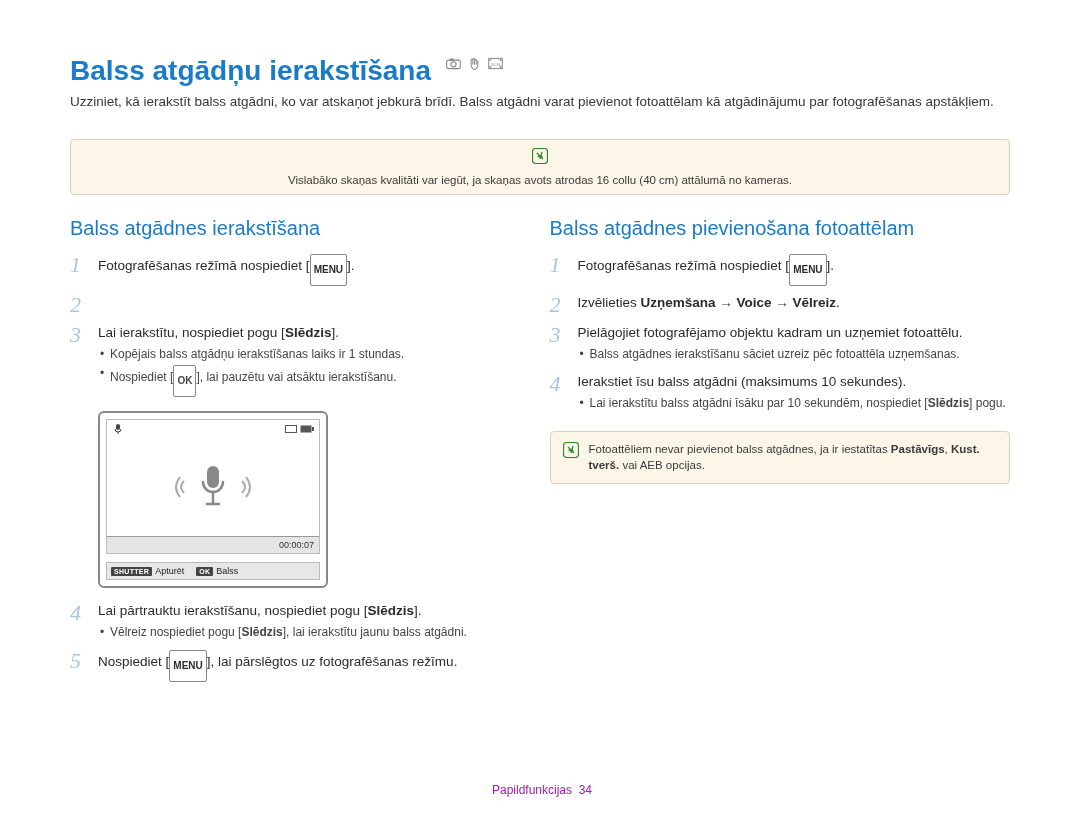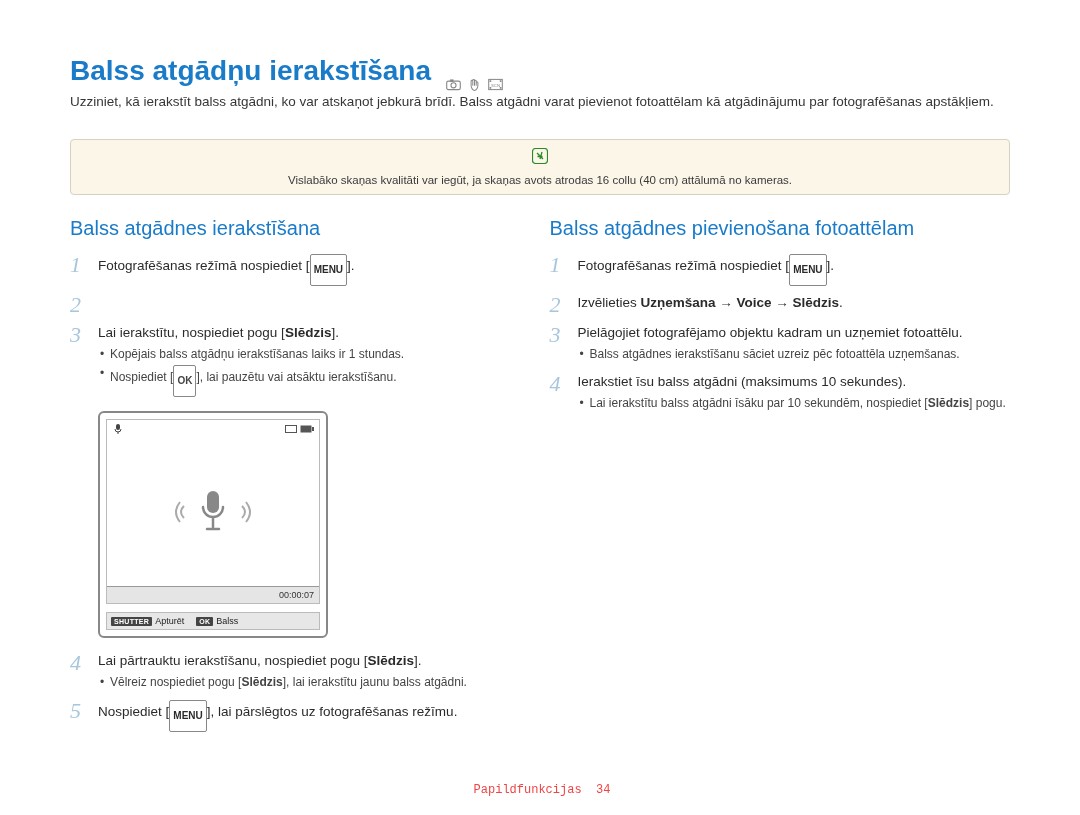--- a/index.html
+++ b/index.html
@@ -5,21 +5,21 @@
   * { box-sizing: border-box; margin: 0; padding: 0; }
   body {
     font-family: Arial, Helvetica, sans-serif;
     width: 1080px;
     height: 815px;
     background: #fff;
     color: #333;
     padding: 55px 70px 20px 70px;
     position: relative;
   }
-  .page-title-row { display: flex; align-items: flex-end; gap: 10px; }
+  .page-title-row { display: flex; align-items: flex-start; gap: 10px; }
   h1 {
     color: #1a7bc9;
     font-size: 28px;
     font-weight: bold;
     margin-bottom: 6px;
   }
   .mode-icons { display: inline-flex; gap: 4px; margin-left: 4px; }
   .mode-icons svg { width: 17px; height: 17px; }
   .intro {
     font-size: 13.5px;
@@ -99,21 +99,21 @@
     margin-bottom: 2px;
   }
   .sub-bullets li::before {
     content: "•";
     position: absolute;
     left: 2px;
     top: 0;
   }
   .diagram {
     width: 230px;
-    height: 227px;
+    height: 177px;
     border: 2px solid #888;
     border-radius: 6px;
     margin: 12px 0 14px 28px;
     position: relative;
     overflow: hidden;
   }
   .diagram .screen {
     position: absolute;
     inset: 6px 6px 32px 6px;
     background: #fff;
@@ -180,22 +180,21 @@
     color: #3a3a3a;
     margin-top: 18px;
     line-height: 1.35;
   }
   .footer {
     position: absolute;
     bottom: 18px;
     left: 4px; right: 0;
     text-align: center;
     font-size: 12px;
-    color: #ef4444;
-    font-family: Liberation Mono, monospace;
+    color: #a21caf;
   }
   b { font-weight: bold; }
 </style>
 </head>
 <body>
 
 <div class="page-title-row">
   <h1>Balss atgādņu ierakstīšana</h1>
   <span class="mode-icons">
     <svg viewBox="0 0 20 20">
@@ -323,21 +322,21 @@
     <ol class="steps">
       <li>
         <span class="step-num">1</span>
         <div class="step-body">
           <span>Fotografēšanas režīmā nospiediet [</span><span class="inline-icon">MENU</span><span>].</span>
         </div>
       </li>
       <li>
         <span class="step-num">2</span>
         <div class="step-body">
-          <span>Izvēlieties </span><b>Uzņemšana → Voice → Slēdzis</b><span>.</span>
+          <span>Izvēlieties </span><b>Uzņemšana → Voice → Vēlreiz</b><span>.</span>
         </div>
       </li>
       <li>
         <span class="step-num">3</span>
         <div class="step-body">
           <span>Pielāgojiet fotografējamo objektu kadram un uzņemiet fotoattēlu.</span>
           <ul class="sub-bullets">
             <li>Balss atgādnes ierakstīšanu sāciet uzreiz pēc fotoattēla uzņemšanas.</li>
           </ul>
         </div>
@@ -348,18 +347,29 @@
           <span>Ierakstiet īsu balss atgādni (maksimums 10 sekundes).</span>
           <ul class="sub-bullets">
             <li>
               <span>Lai ierakstītu balss atgādni īsāku par 10 sekundēm, nospiediet [</span><b>Slēdzis</b><span>] pogu.</span>
             </li>
           </ul>
         </div>
       </li>
     </ol>
 
+    <div class="note-box2">
+      <span class="note-icon">
+        <svg viewBox="0 0 16 16" width="16" height="16">
+            <rect x="0.5" y="0.5" width="15" height="15" rx="3" fill="none" stroke="#2a8a2a" stroke-width="1.2"></rect>
+            <path d="M5 5 L11 11 M8 11 L10 4 M5.5 8.5 L10.5 8.5" stroke="#2a8a2a" stroke-width="1.3" fill="none"></path>
+          </svg>
+      </span>
+      <span>
+        <span>Fotoattēliem nevar pievienot balss atgādnes, ja ir iestatītas </span><b>Pastāvīgs</b><span>, </span><b>Kust. tverš.</b><span> vai AEB opcijas.</span>
+      </span>
+    </div>
   </div>
 </div>
 
 <div class="footer">
   <span>Papildfunkcijas</span>&nbsp;&nbsp;<span>34</span>
 </div>
 
 </body></html>

